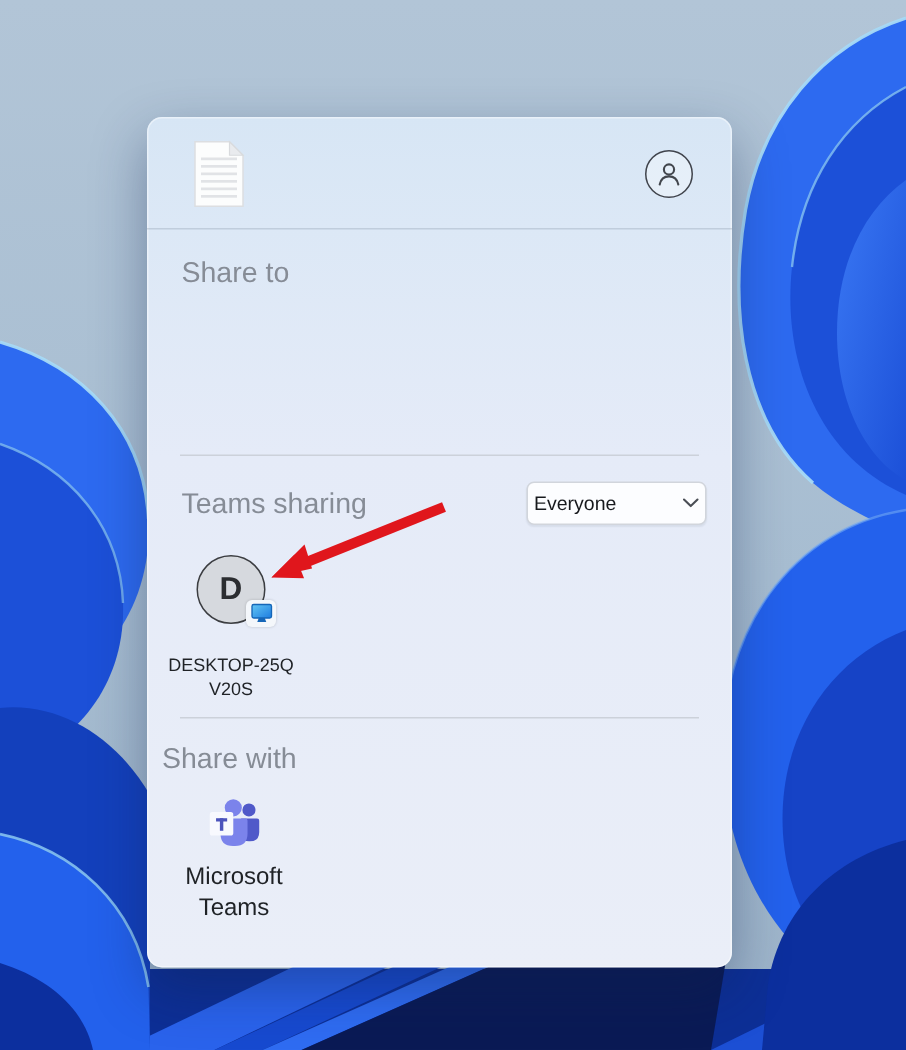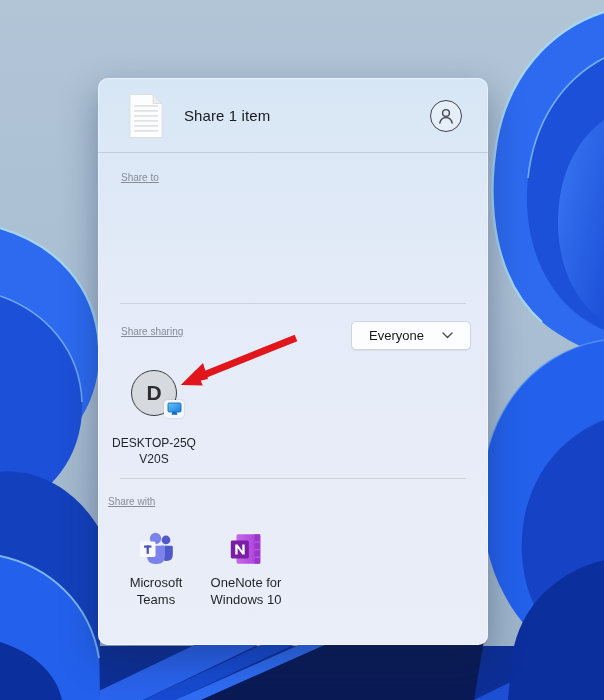--- a/index.html
+++ b/index.html
@@ -27,35 +27,35 @@
     display:flex; align-items:center;
     font-size:15px; color:#191b1e; letter-spacing:.1px;
   }
   .account-btn {
     position:absolute; right:26px; top:22px; width:32px; height:32px;
     border-radius:50%; border:1.6px solid #40444c;
     background:rgba(243,248,253,.45); cursor:pointer;
     display:flex; align-items:center; justify-content:center; padding:0;
   }
 
-  .section-label { position:absolute; font-size:10px; color:#868c96;text-decoration:underline; }
+  .section-label { position:absolute; font-size:19px; color:#868c96; }
   .lbl-share-to   { left:23px; top:94px;  }
   .lbl-nearby     { left:23px; top:248px; }
   .lbl-share-with { left:10px; top:418px; }
 
   .divider { position:absolute; left:22px; right:22px; height:1px; background:#ccd1da; }
   .divider.d1 { top:225px; }
   .divider.d2 { top:400px; }
 
   .dropdown {
     position:absolute; left:253px; top:243px; width:120px; height:29px;
     background:#fcfdff; border:1px solid #d1d5dc; border-radius:5px;
     box-shadow:0 1px 1px rgba(30,40,60,.07);
     display:flex; align-items:center; justify-content:space-between;
-    padding:0 17px; cursor:pointer;
+    padding:0 4px; cursor:pointer;
     font-family:inherit; font-size:13px; color:#17191d;
   }
 
   
   .device {
     position:absolute; left:6px; top:292px; width:100px;
     text-align:center; cursor:pointer;
   }
   .device-circle {
     position:relative; width:46px; height:46px; margin:0 auto;
@@ -68,21 +68,21 @@
     position:absolute; right:-8px; bottom:-3px; width:20px; height:18px;
     background:#f4f7fb; border-radius:4px; box-shadow:0 0 2px rgba(0,0,0,.18);
     display:flex; align-items:center; justify-content:center;
   }
   .device-name { margin-top:20px; font-size:12px; line-height:1.3; color:#1f2226; }
 
   
   .apps { position:absolute; left:13px; top:452px; display:flex; }
   .app { width:90px; text-align:center; cursor:pointer; }
   .app-icon { width:38px; height:38px; margin:0 auto; display:block; }
-  .app-label { margin-top:7px; font-size:13px; line-height:1.3; color:#1f2226; }
+  .app-label { margin-top:7px; font-size:16px; line-height:1.3; color:#1f2226; }
 
   .arrow-overlay { position:absolute; inset:0; width:604px; height:700px; pointer-events:none; }
 </style>
 </head>
 <body>
 
 <div class="stage">
 
   <svg class="wallpaper" viewBox="0 0 604 700" preserveAspectRatio="none">
     <defs>
@@ -131,34 +131,33 @@
       <svg class="doc-icon" viewBox="0 0 38 46">
         <path d="M3,1.5 L26,1.5 L35,10.5 L35,44.5 L3,44.5 Z" fill="#fcfdfd" stroke="#dcdee1" stroke-width="1"></path>
         <path d="M26,1.5 L26,10.5 L35,10.5 Z" fill="#e9ebee" stroke="#d8dadd" stroke-width="0.8"></path>
         <rect x="7" y="12" width="24" height="1.8" fill="#e1e3e6"></rect>
         <rect x="7" y="17" width="24" height="1.8" fill="#e1e3e6"></rect>
         <rect x="7" y="22" width="24" height="1.8" fill="#e1e3e6"></rect>
         <rect x="7" y="27" width="24" height="1.8" fill="#e1e3e6"></rect>
         <rect x="7" y="32" width="24" height="1.8" fill="#e1e3e6"></rect>
         <rect x="7" y="37" width="24" height="1.8" fill="#e1e3e6"></rect>
       </svg>
-      <div class="dlg-title">Share 1 item</div>
       <button class="account-btn">
         <svg width="20" height="20" viewBox="0 0 20 20">
           <circle cx="10" cy="7" r="3.4" fill="none" stroke="#42464d" stroke-width="1.4"></circle>
           <path d="M3.8,17 C4.6,13.2 6.8,11.6 10,11.6 C13.2,11.6 15.4,13.2 16.2,17" fill="none" stroke="#42464d" stroke-width="1.4" stroke-linecap="round"></path>
         </svg>
       </button>
     </div>
 
     <div class="section-label lbl-share-to">Share to</div>
 
     <div class="divider d1"></div>
 
-    <div class="section-label lbl-nearby">Share sharing</div>
+    <div class="section-label lbl-nearby">Teams sharing</div>
 
     <button class="dropdown">
       <span>Everyone</span>
       <svg width="11" height="7" viewBox="0 0 11 7">
         <path d="M1,1 L5.5,5.4 L10,1" stroke="#4a4e55" stroke-width="1.4" fill="none" stroke-linecap="round" stroke-linejoin="round"></path>
       </svg>
     </button>
 
     <div class="device">
       <div class="device-circle">
@@ -194,38 +193,20 @@
           <path d="M25,16.5 L36.2,16.5 Q37.7,16.5 37.7,18 L37.7,26 Q37.7,32.5 31.2,32.5 L30.5,32.5 Q26,32.5 24.5,28 Z" fill="#5059c9"></path>
           <circle cx="19.5" cy="9" r="6" fill="#7b83eb"></circle>
           <path d="M10.5,16.5 L28,16.5 Q29.5,16.5 29.5,18 L29.5,27 Q29.5,35.8 20.7,35.8 L19.3,35.8 Q10.5,35.8 10.5,27 Z" fill="#7b83eb"></path>
           <rect x="3" y="12" width="16.5" height="16.5" rx="1.8" fill="#f8f9fe"></rect>
           <rect x="7.4" y="16.3" width="7.8" height="2.3" fill="#4b53bc"></rect>
           <rect x="10.1" y="16.3" width="2.4" height="8.8" fill="#4b53bc"></rect>
         </svg>
         <div class="app-label">Microsoft Teams</div>
       </div>
 
-      <div class="app">
-        <svg class="app-icon" viewBox="0 0 40 40">
-          <defs>
-            <linearGradient id="onG" x1="0" y1="0" x2="1" y2="0">
-              <stop offset="0" stop-color="#c766ea"></stop>
-              <stop offset="1" stop-color="#a83fd6"></stop>
-            </linearGradient>
-          </defs>
-          <rect x="10" y="4.5" width="25" height="31" rx="2" fill="url(#onG)"></rect>
-          <rect x="29" y="4.5" width="6" height="31" fill="#9b37cc"></rect>
-          <rect x="29" y="12" width="6" height="1.4" fill="#b859de"></rect>
-          <rect x="29" y="20" width="6" height="1.4" fill="#b859de"></rect>
-          <rect x="29" y="28" width="6" height="1.4" fill="#b859de"></rect>
-          <rect x="4" y="11" width="19" height="19" rx="1.5" fill="#7a1fa5"></rect>
-          <polygon points="8.7,25.8 8.7,15.2 11.2,15.2 16.1,22 16.1,15.2 18.6,15.2 18.6,25.8 16.1,25.8 11.2,19 11.2,25.8" fill="#ffffff"></polygon>
-        </svg>
-        <div class="app-label">OneNote for Windows 10</div>
-      </div>
 
 
     </div>
   </div>
 
   <svg class="arrow-overlay" viewBox="0 0 604 700">
     <line x1="296" y1="338" x2="205" y2="374.5" stroke="#e0161c" stroke-width="7"></line>
     <polygon points="181,385 196.4,369.7 202.7,385.5" fill="#e0161c"></polygon>
     <polygon points="181,385 208,379 203,363" fill="#e0161c"></polygon>
   </svg>

